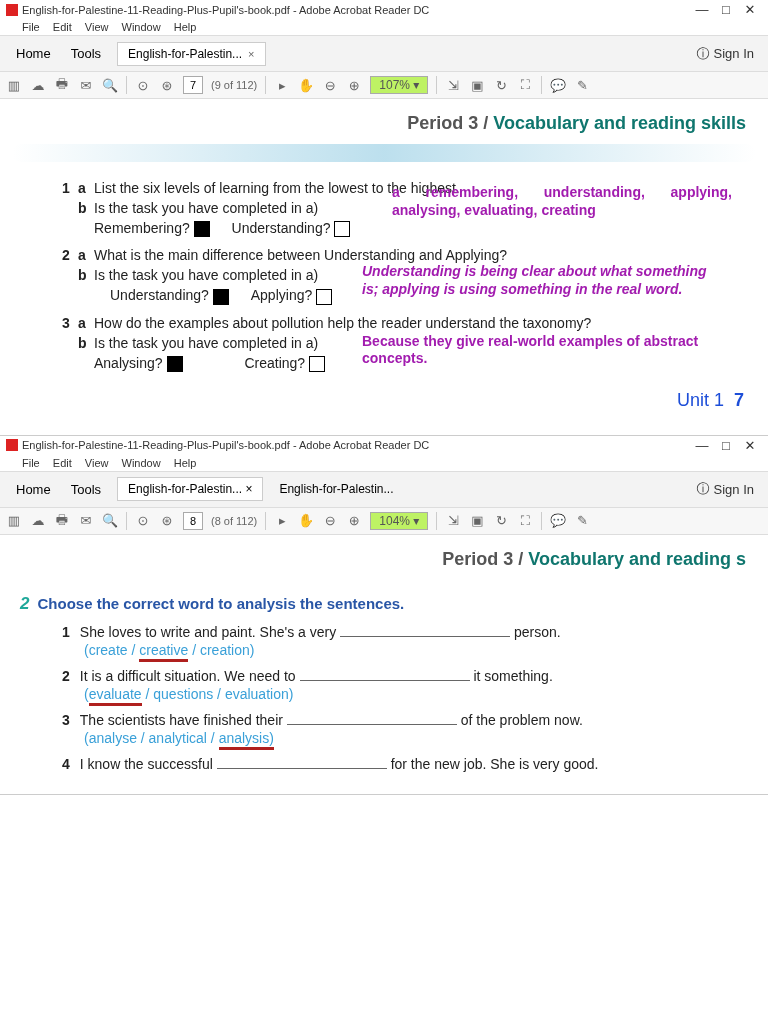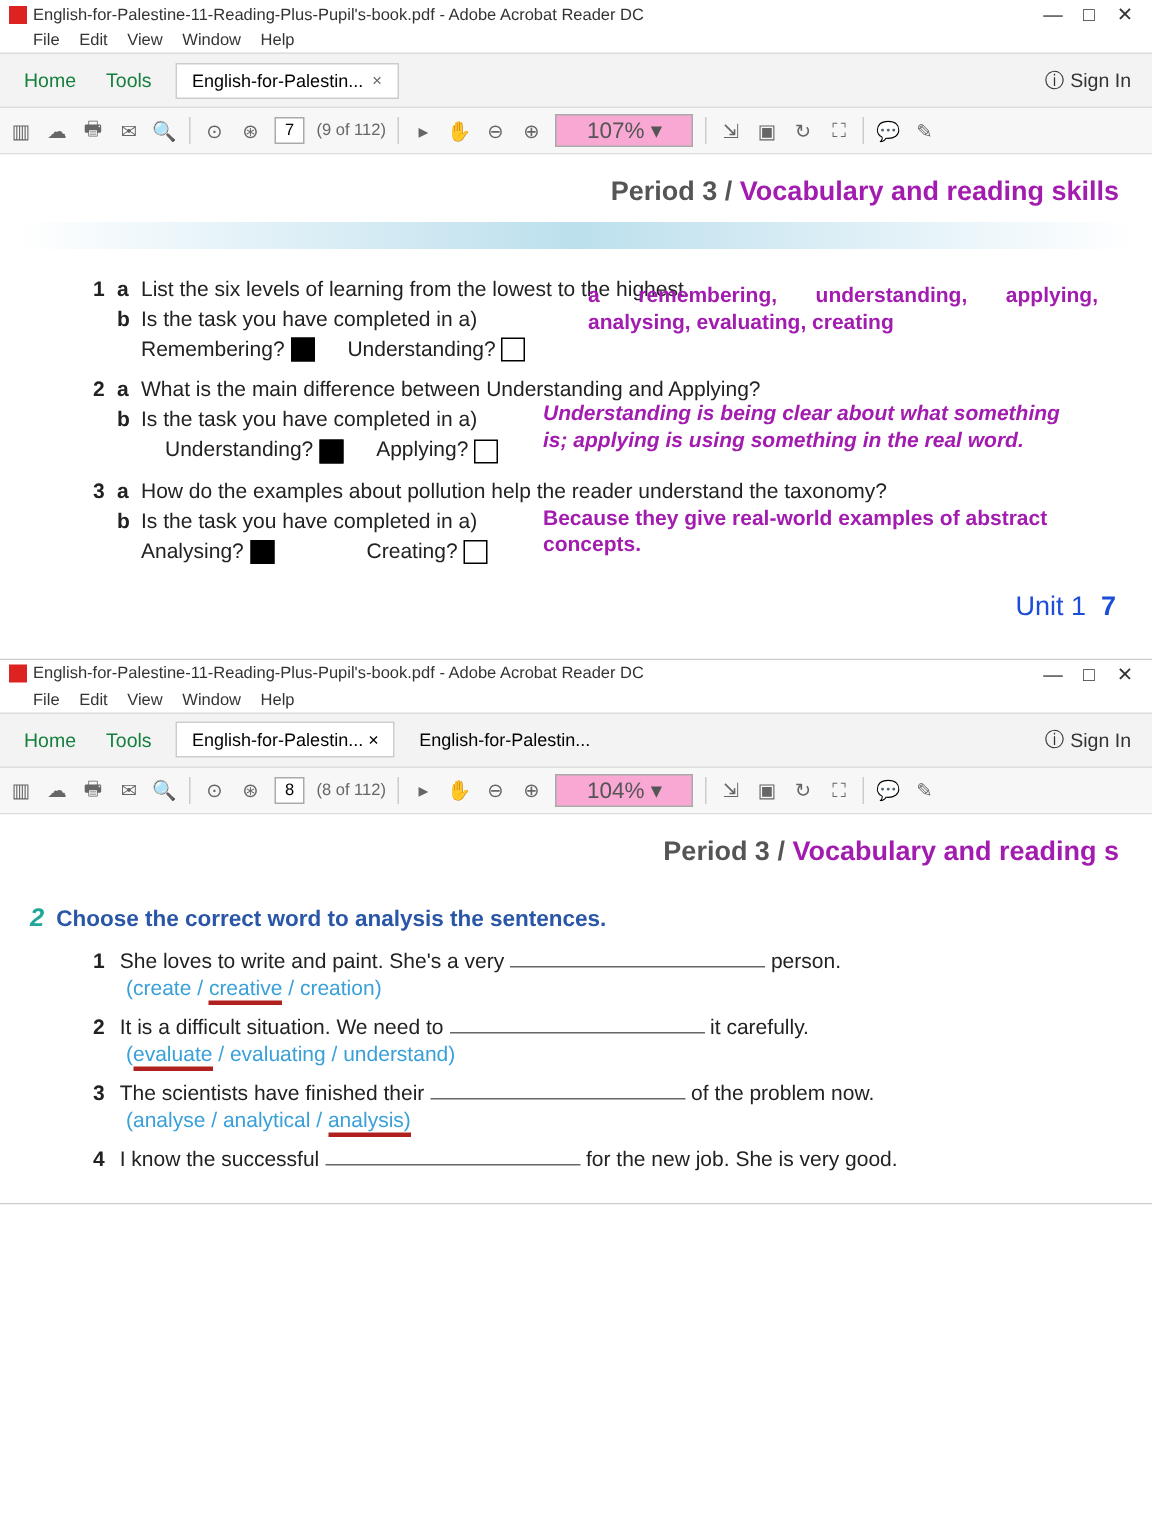--- a/index.html
+++ b/index.html
@@ -5,34 +5,34 @@
   * { box-sizing: border-box; margin: 0; padding: 0; }
   body { font-family: "Segoe UI", Arial, sans-serif; font-size: 11px; background: #fff; width: 768px; }
   .window { border-bottom: 1px solid #ccc; }
   .titlebar { display: flex; align-items: center; padding: 2px 6px; font-size: 11px; color: #333; }
   .titlebar .pdf-ico { width: 12px; height: 12px; background: #d22; margin-right: 4px; display:inline-block; }
   .titlebar .spacer { flex: 1; }
   .winbtn { width: 24px; text-align: center; color: #333; font-size: 13px; }
   .menubar { padding: 2px 6px; font-size: 11px; color: #333; margin-left: 16px; }
   .menubar span { margin-right: 10px; }
   .tabbar { display: flex; align-items: center; background: #f3f3f3; border-top: 1px solid #ddd; border-bottom: 1px solid #ddd; padding: 4px 6px; }
-  .tabbar .tabbtn { padding: 6px 10px; font-size: 13px; color: #15803d; }
+  .tabbar .tabbtn { padding: 6px 10px; font-size: 13px; color: #000000; }
   .tabbar .doctab { background: #fff; border: 1px solid #ccc; padding: 4px 10px; font-size: 12px; margin-left: 6px; display:flex; align-items:center; gap:6px;}
   .tabbar .spacer { flex: 1; }
   .signin { display:flex; align-items:center; gap:4px; color:#333; font-size:13px; padding:0 8px;}
   .toolbar { display:flex; align-items:center; gap:8px; padding:4px 6px; background:#f7f7f7; border-bottom:1px solid #ddd; font-size:12px; color:#555;}
   .toolbar .ico { width:16px; height:16px; display:inline-flex; align-items:center; justify-content:center; color:#666; font-size:13px;}
   .toolbar .sep { width:1px; height:18px; background:#ccc; }
   .toolbar .pagebox { width:20px; height:18px; border:1px solid #aaa; text-align:center; font-size:11px; background:#fff;}
   .toolbar .pagect { color:#666; font-size:11px;}
-  .toolbar .zoom { border:1px solid #aaa; font-size:15px; padding:1px 20px; background:#f9a8d4;}
+  .toolbar .zoom { border:1px solid #aaa; font-size:12px; padding:1px 8px; background:#bef264;}
   .page { background:#fff; padding: 8px 12px 20px 12px; position:relative; }
   .heading-band { text-align:right; font-size:18px; padding:6px 10px 10px 0; }
   .heading-band .p3 { color:#555; font-weight:600;text-align:right; }
-  .heading-band .vrs { color:#a21caf; font-weight:700; }
+  .heading-band .vrs { color:#0f766e; font-weight:700; }
   .gradient-band { height:18px; background: linear-gradient(90deg, rgba(200,230,240,0) 0%, rgba(160,210,230,0.7) 50%, rgba(200,230,240,0) 100%); border-radius:9px; margin-bottom:18px;}
   .q-instr { color:#2956a6; font-weight:700; font-size:15px; margin:14px 0 10px 8px;}
   .q-instr .num { color:#1fa89a; font-style:italic; font-weight:800; margin-right:8px; font-size:17px;}
   .qblock { margin-left:50px; font-size:14px; color:#222; position:relative;}
   .qrow { margin:4px 0; }
   .qn { font-weight:700; display:inline-block; width:16px;}
   .ql { font-weight:700; display:inline-block; width:16px;}
   .choice { display:inline-block; margin-right:18px;}
   .box { display:inline-block; width:16px; height:16px; border:1px solid #000; vertical-align:middle; margin-left:4px;}
   .box.filled { background:#000; }
@@ -214,24 +214,24 @@
     </div>
 
     <div class="sent">
       <span class="n">1</span><span>She loves to write and paint. She's a very </span><span class="blank"></span><span> person.</span>
     </div>
     <div class="opts">
       <span>(create / </span><span class="under-red">creative</span><span> / creation)</span>
     </div>
 
     <div class="sent">
-      <span class="n">2</span><span>It is a difficult situation. We need to </span><span class="blank"></span><span> it carefully.</span>
+      <span class="n">2</span><span>It is a difficult situation. We need to </span><span class="blank"></span><span> it something.</span>
     </div>
     <div class="opts">
-      <span>(</span><span class="under-red">evaluate</span><span> / evaluating / understand)</span>
+      <span>(</span><span class="under-red">evaluate</span><span> / questions / evaluation)</span>
     </div>
 
     <div class="sent">
       <span class="n">3</span><span>The scientists have finished their </span><span class="blank"></span><span> of the problem now.</span>
     </div>
     <div class="opts">
       <span>(analyse / analytical / </span><span class="under-red">analysis)</span><span></span>
     </div>
 
     <div class="sent">

